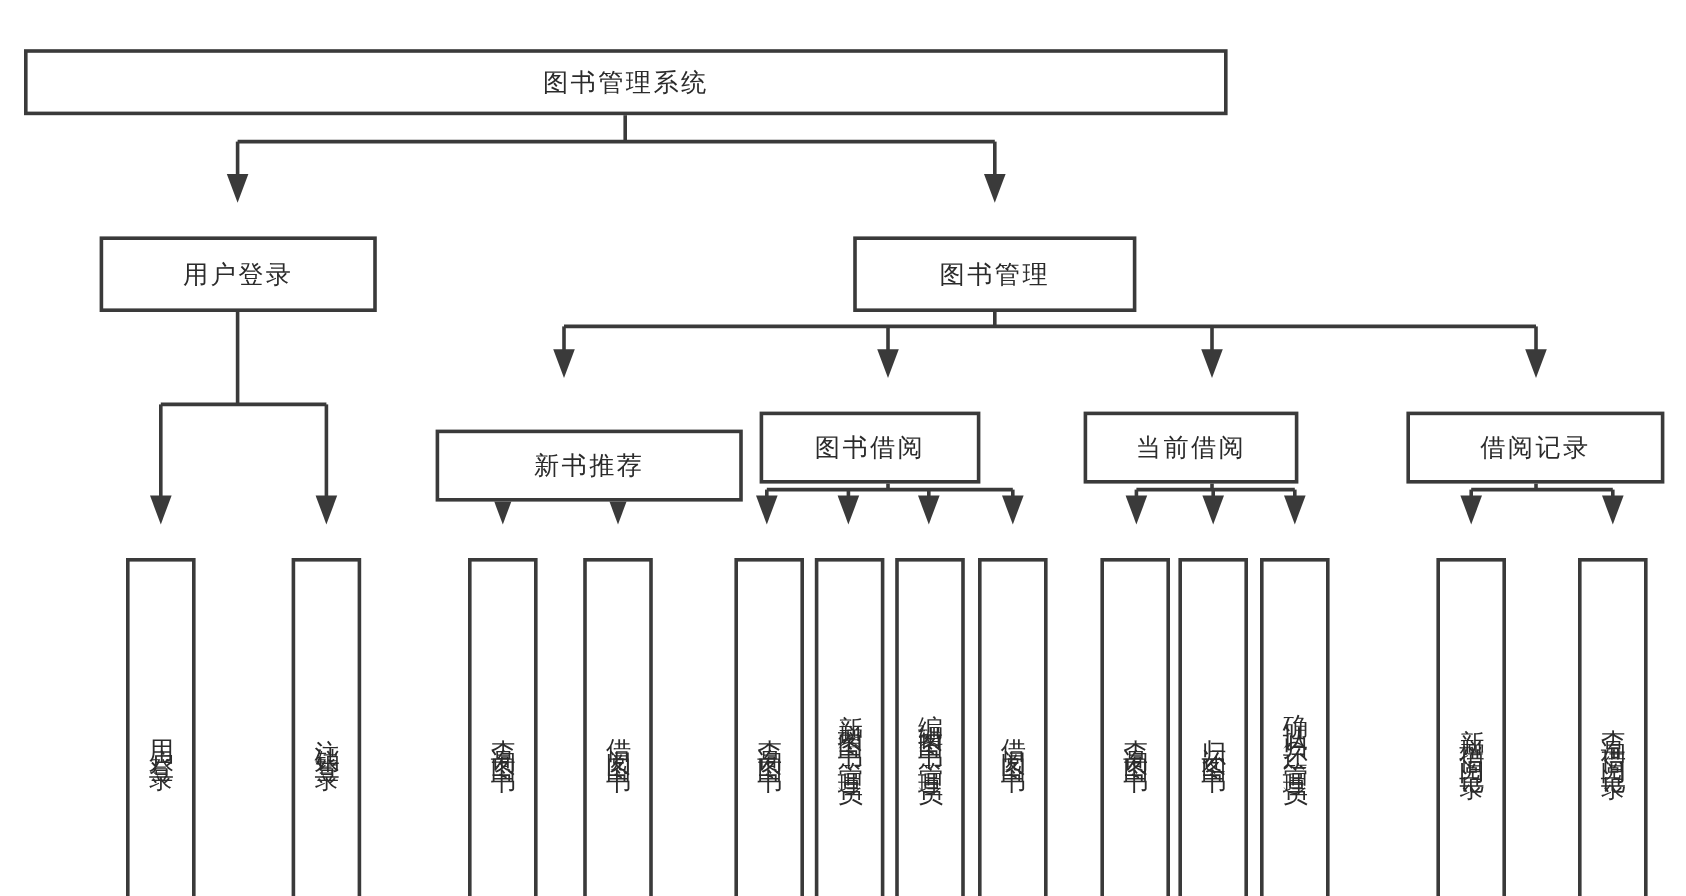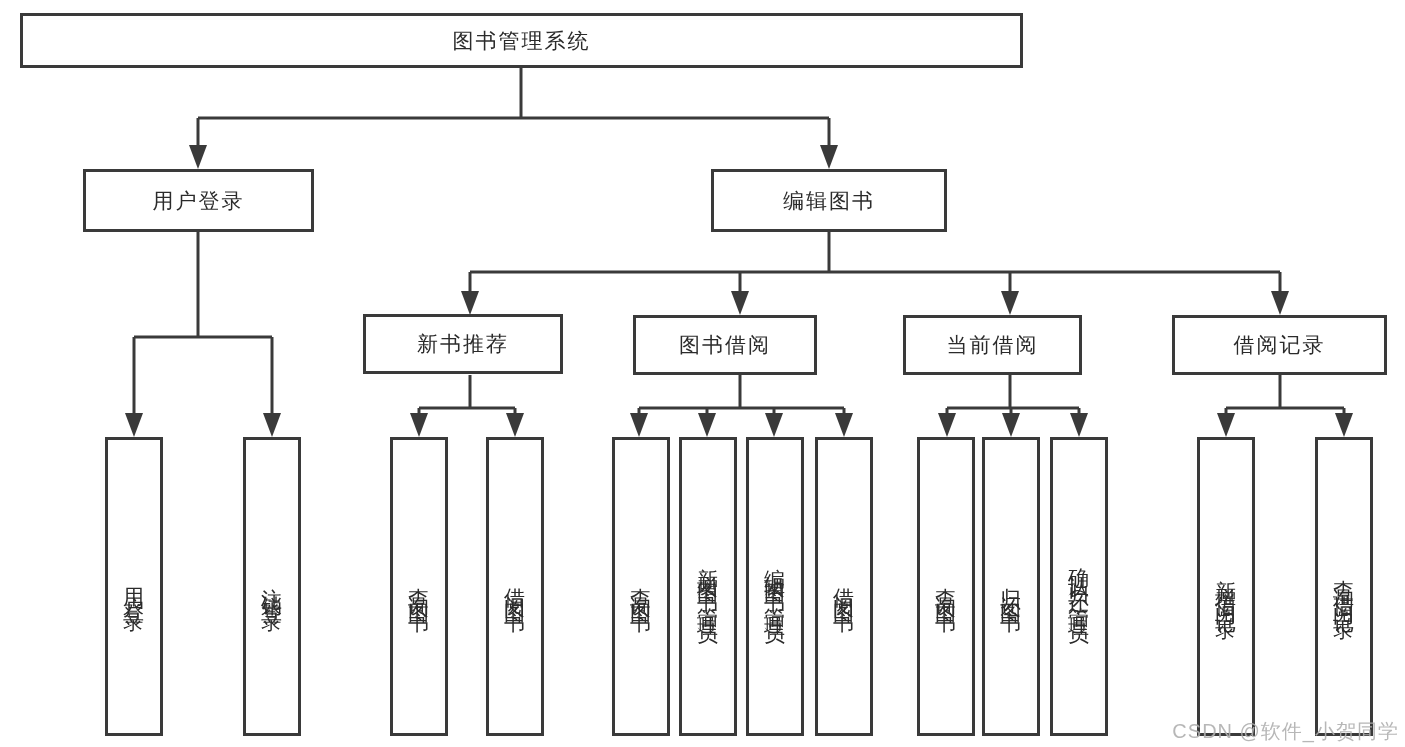--- a/index.html
+++ b/index.html
@@ -17,21 +17,21 @@
     font-family:"Liberation Sans","DejaVu Sans",sans-serif;
     color:var(--text);
     overflow:hidden;
   }
   #connector-layer{position:absolute;left:0;top:0;pointer-events:none;}
   .box{
     position:absolute;
     box-sizing:border-box;
     border:3px solid var(--line);
     background:var(--box-background);
-    display:flex;align-items:center;justify-content:center;
+    display:flex;align-items:center;justify-content:center;margin-top:28px;
   }
   .hlabel{
     font-size:21px;
     letter-spacing:2px;
     white-space:nowrap;
   }
   .leaf{
     top:437px;
     width:58px;height:299px;
   }
@@ -114,24 +114,24 @@
     </svg>
 
   <div class="box" style="left:20px;top:13px;width:1003px;height:55px">
     <span class="hlabel">图书管理系统</span>
   </div>
 
   <div class="box" style="left:83px;top:169px;width:231px;height:63px">
     <span class="hlabel">用户登录</span>
   </div>
   <div class="box" style="left:711px;top:169px;width:236px;height:63px">
-    <span class="hlabel">编辑图书</span>
+    <span class="hlabel">图书管理</span>
   </div>
 
-  <div class="box" style="left:363px;top:314px;width:200px;height:60px">
+  <div class="box" style="left:363px;top:330px;width:256px;height:60px">
     <span class="hlabel">新书推荐</span>
   </div>
   <div class="box" style="left:633px;top:315px;width:184px;height:60px">
     <span class="hlabel">图书借阅</span>
   </div>
   <div class="box" style="left:903px;top:315px;width:179px;height:60px">
     <span class="hlabel">当前借阅</span>
   </div>
   <div class="box" style="left:1172px;top:315px;width:215px;height:60px">
     <span class="hlabel">借阅记录</span>
@@ -174,14 +174,13 @@
     <span class="vlabel">确认归还（管理员）</span>
   </div>
 
   <div class="box leaf" style="left:1197px">
     <span class="vlabel">新增借阅记录</span>
   </div>
   <div class="box leaf" style="left:1315px">
     <span class="vlabel">查询借阅记录</span>
   </div>
 
-  <div class="watermark">CSDN @软件_小贺同学</div>
 </div>
 
 </body></html>

